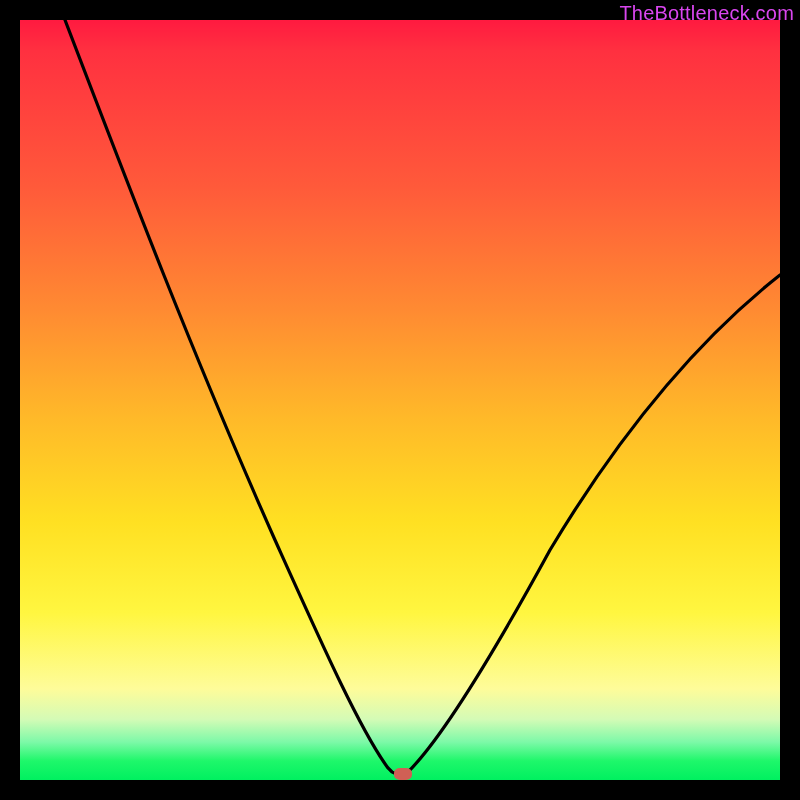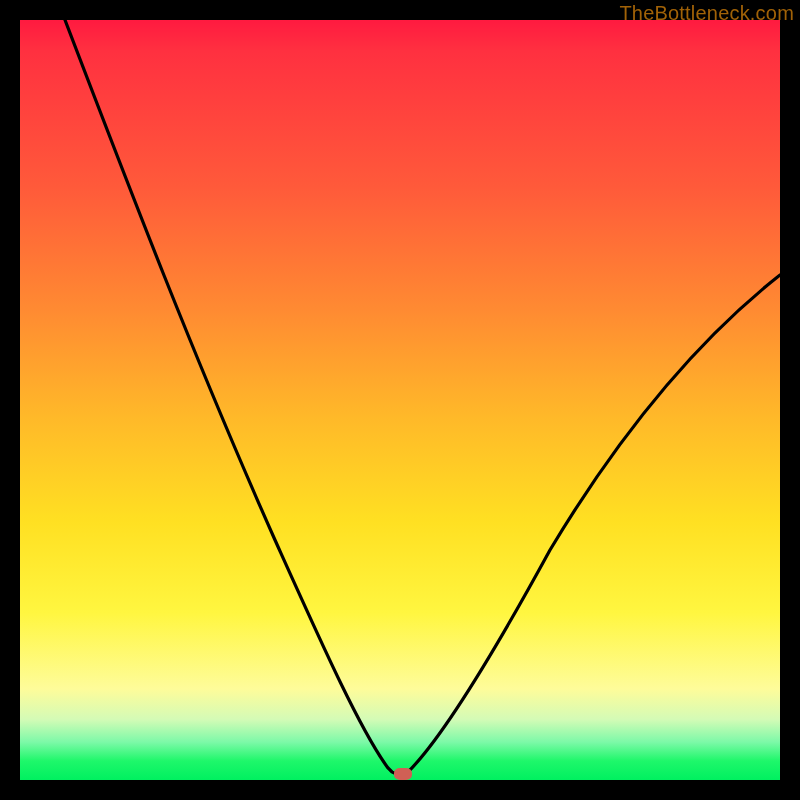--- a/index.html
+++ b/index.html
@@ -72,21 +72,21 @@
     height: 12px;
     border-radius: 6px / 5px;
     background: #d06055;
     left: 374px;
     top: 748px;
   }
   .watermark {
     position: absolute;
     top: 2px;
     right: 6px;
-    color: #a16207;
+    color: #d946ef;
     font-size: 20px;
     font-weight: 500;
     letter-spacing: 0.2px;
     user-select: none;
   }
 </style>
 </head>
 <body>
 
 <div class="frame">

